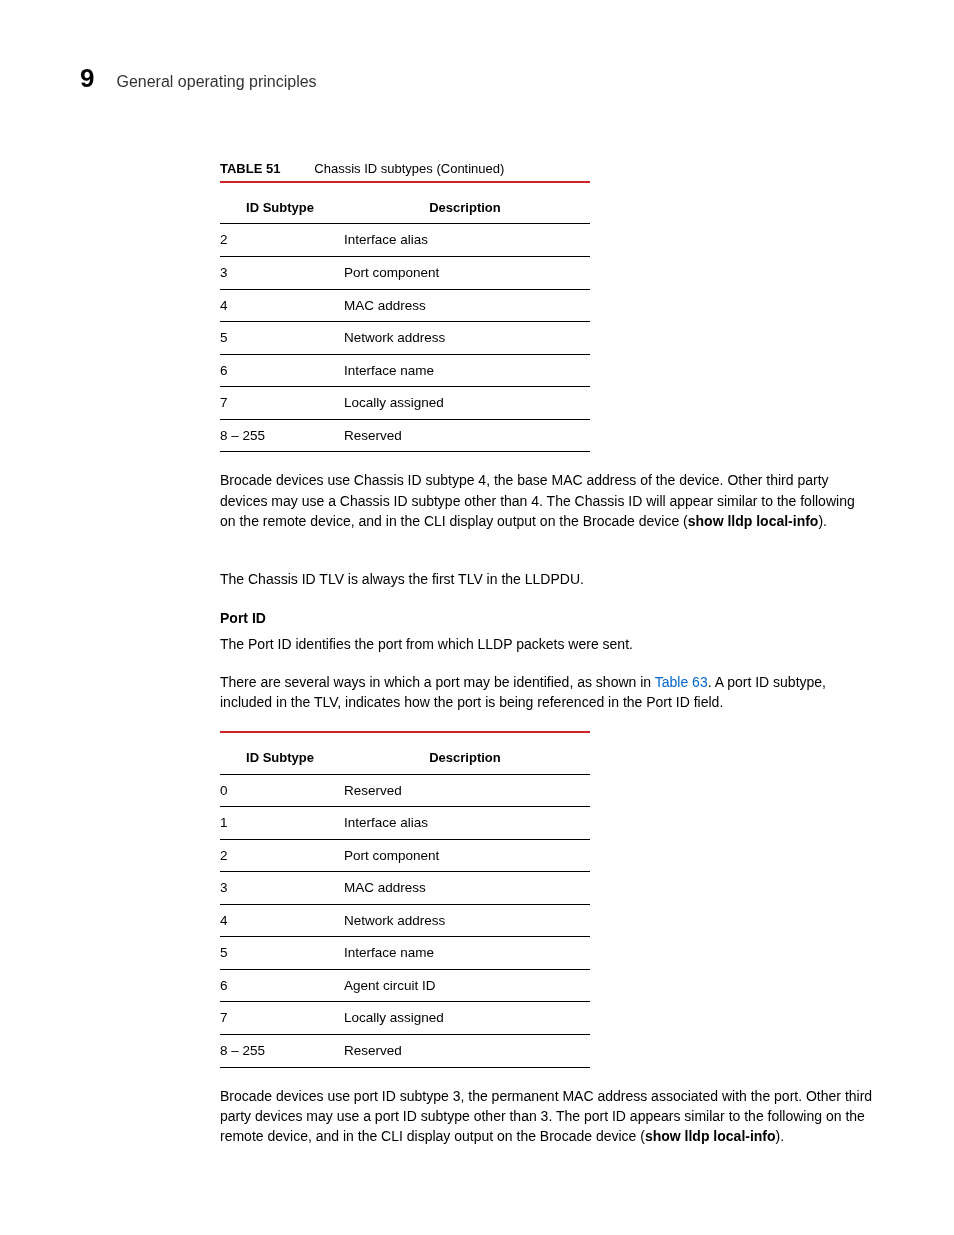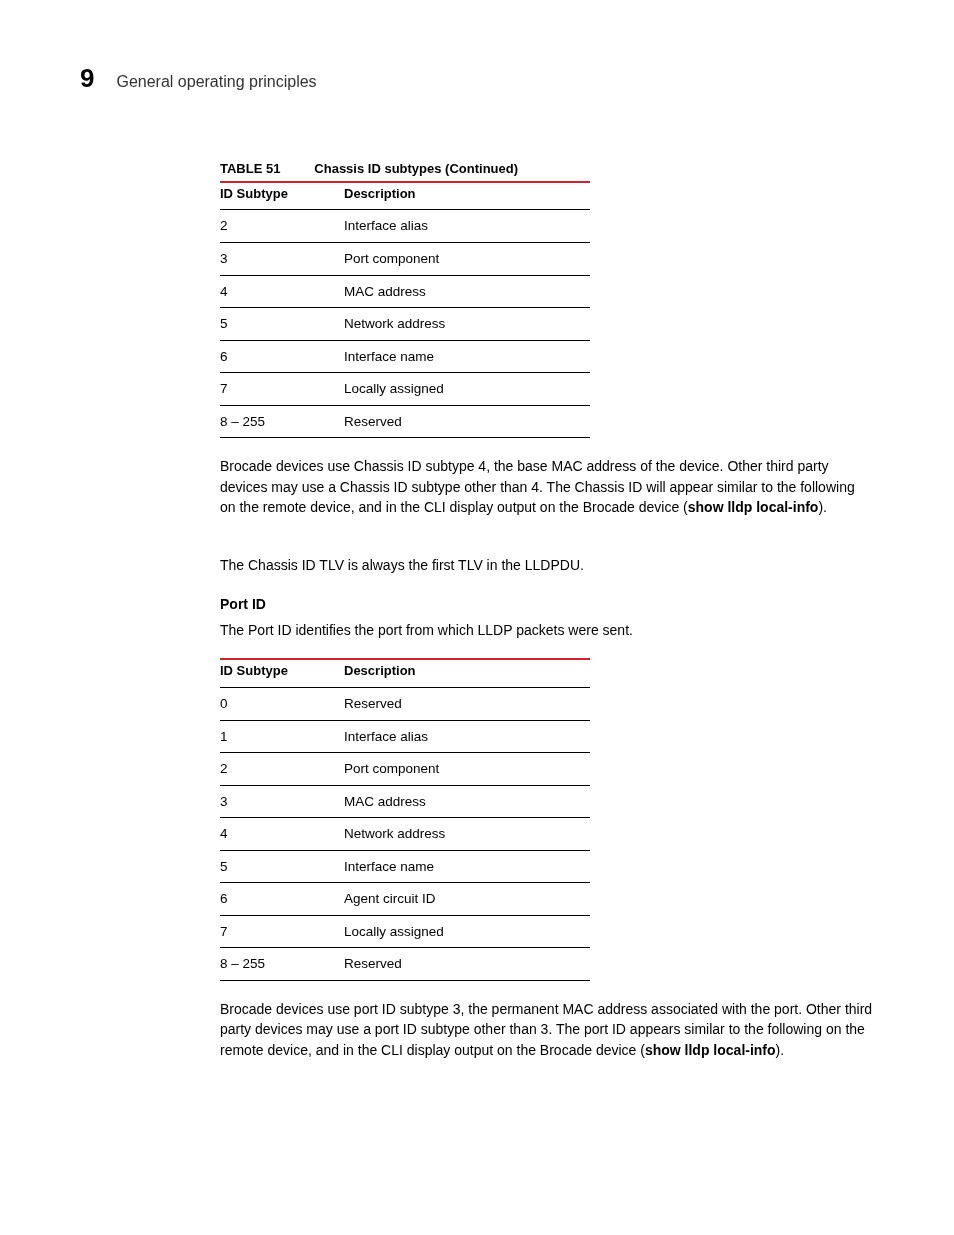--- a/index.html
+++ b/index.html
@@ -32,37 +32,37 @@
   }
   .table-title-row {
     margin-bottom: 2px;
   }
   .table-label {
     font-weight: bold;
     font-size: 13px;
     margin-right: 30px;
   }
   .table-caption {
-    font-weight: bold;
+    font-weight: normal;
     font-size: 13px;
   }
   table {
     border-collapse: collapse;
     width: 370px;
     margin-bottom: 18px;
   }
   table.subtype-table thead tr {
     border-top: 2px solid #d2232a;
     border-bottom: 1px solid #000;
   }
   table.subtype-table th {
-    text-align: left;
+    text-align: center;
     font-size: 13px;
     font-weight: bold;
-    padding: 2px 4px 6px 0;
+    padding: 16px 4px 6px 0;
   }
   table.subtype-table td {
     padding: 6px 4px 6px 0;
     font-size: 13.5px;
     border-bottom: 1px solid #000;
   }
   table.subtype-table th:first-child,
   table.subtype-table td:first-child {
     width: 120px;
   }
@@ -139,20 +139,23 @@
   </p>
 
   <div class="spacer"></div>
 
   <p class="body">The Chassis ID TLV is always the first TLV in the LLDPDU.</p>
 
   <div class="sub-heading">Port ID</div>
 
   <p class="body">The Port ID identifies the port from which LLDP packets were sent.</p>
 
+  <p class="body">
+    <span>There are several ways in which a port may be identified, as shown in </span><a class="xref" href="#">Table 63</a><span>.  A port ID subtype, included in the TLV, indicates how the port is being referenced in the Port ID field.</span>
+  </p>
 
   <table class="subtype-table">
     <thead>
       <tr>
         <th>ID Subtype</th>
         <th>Description</th>
       </tr>
     </thead>
     <tbody id="t63body">
         <tr>

